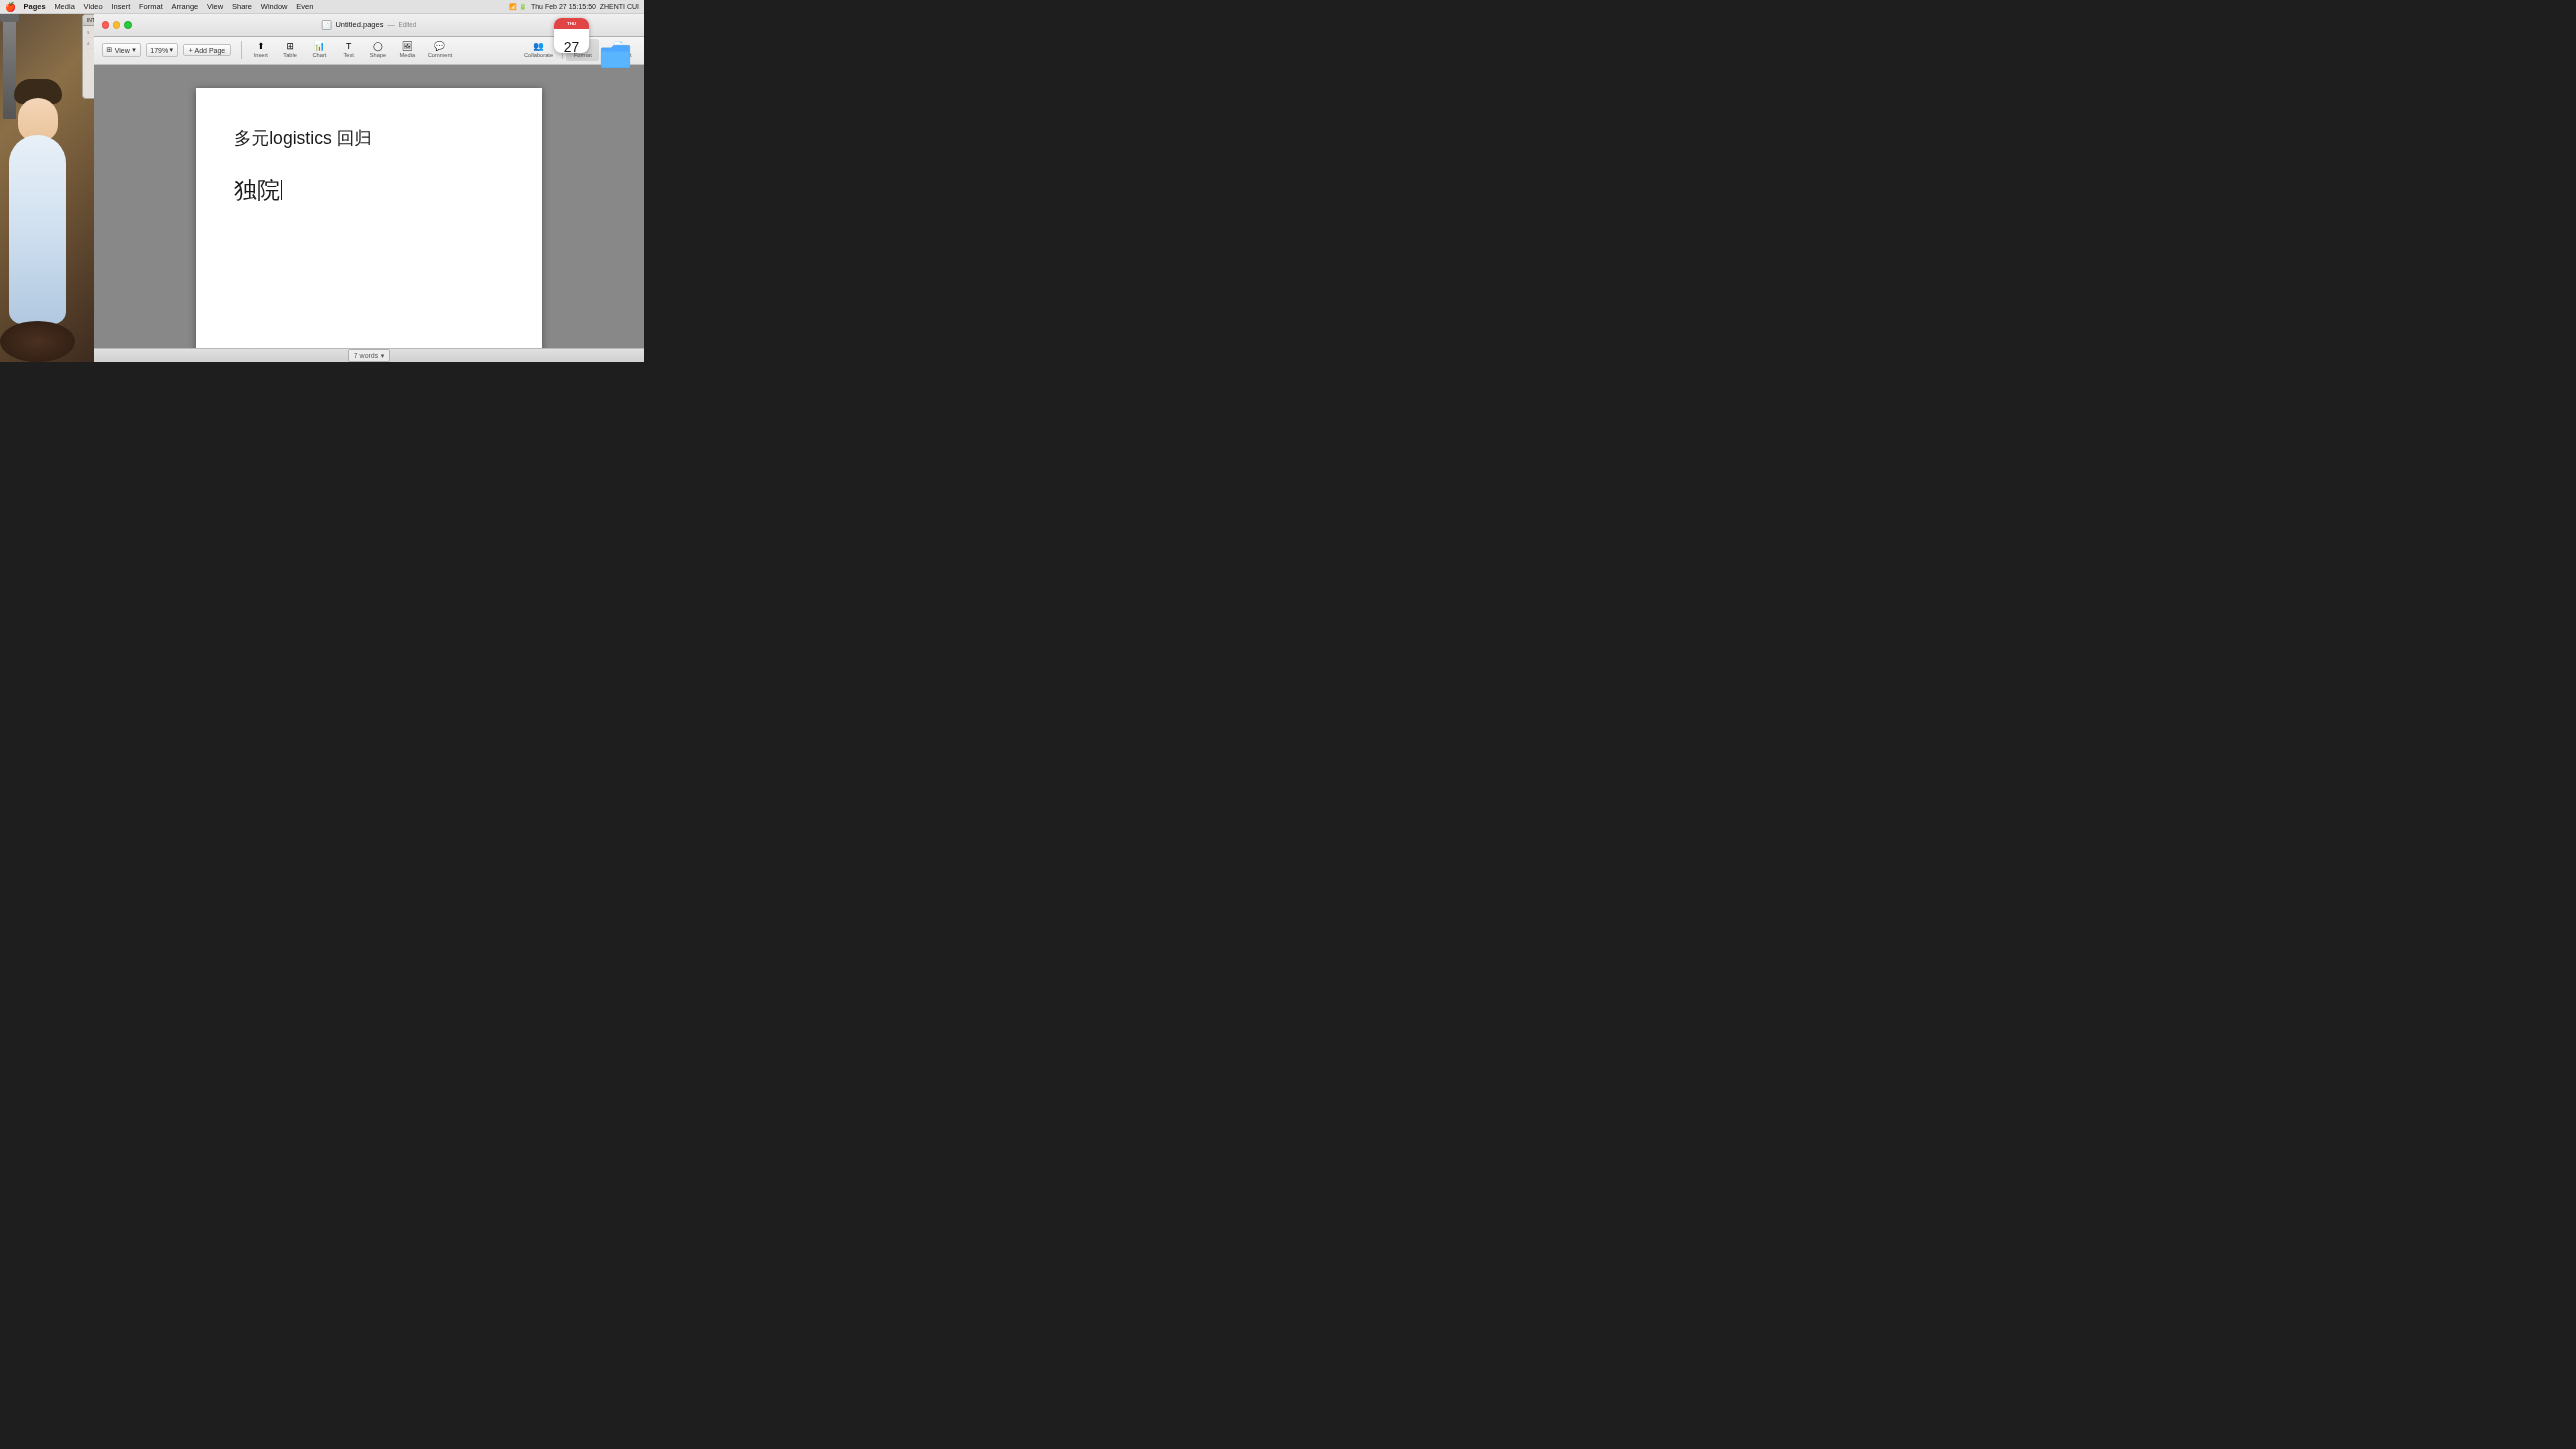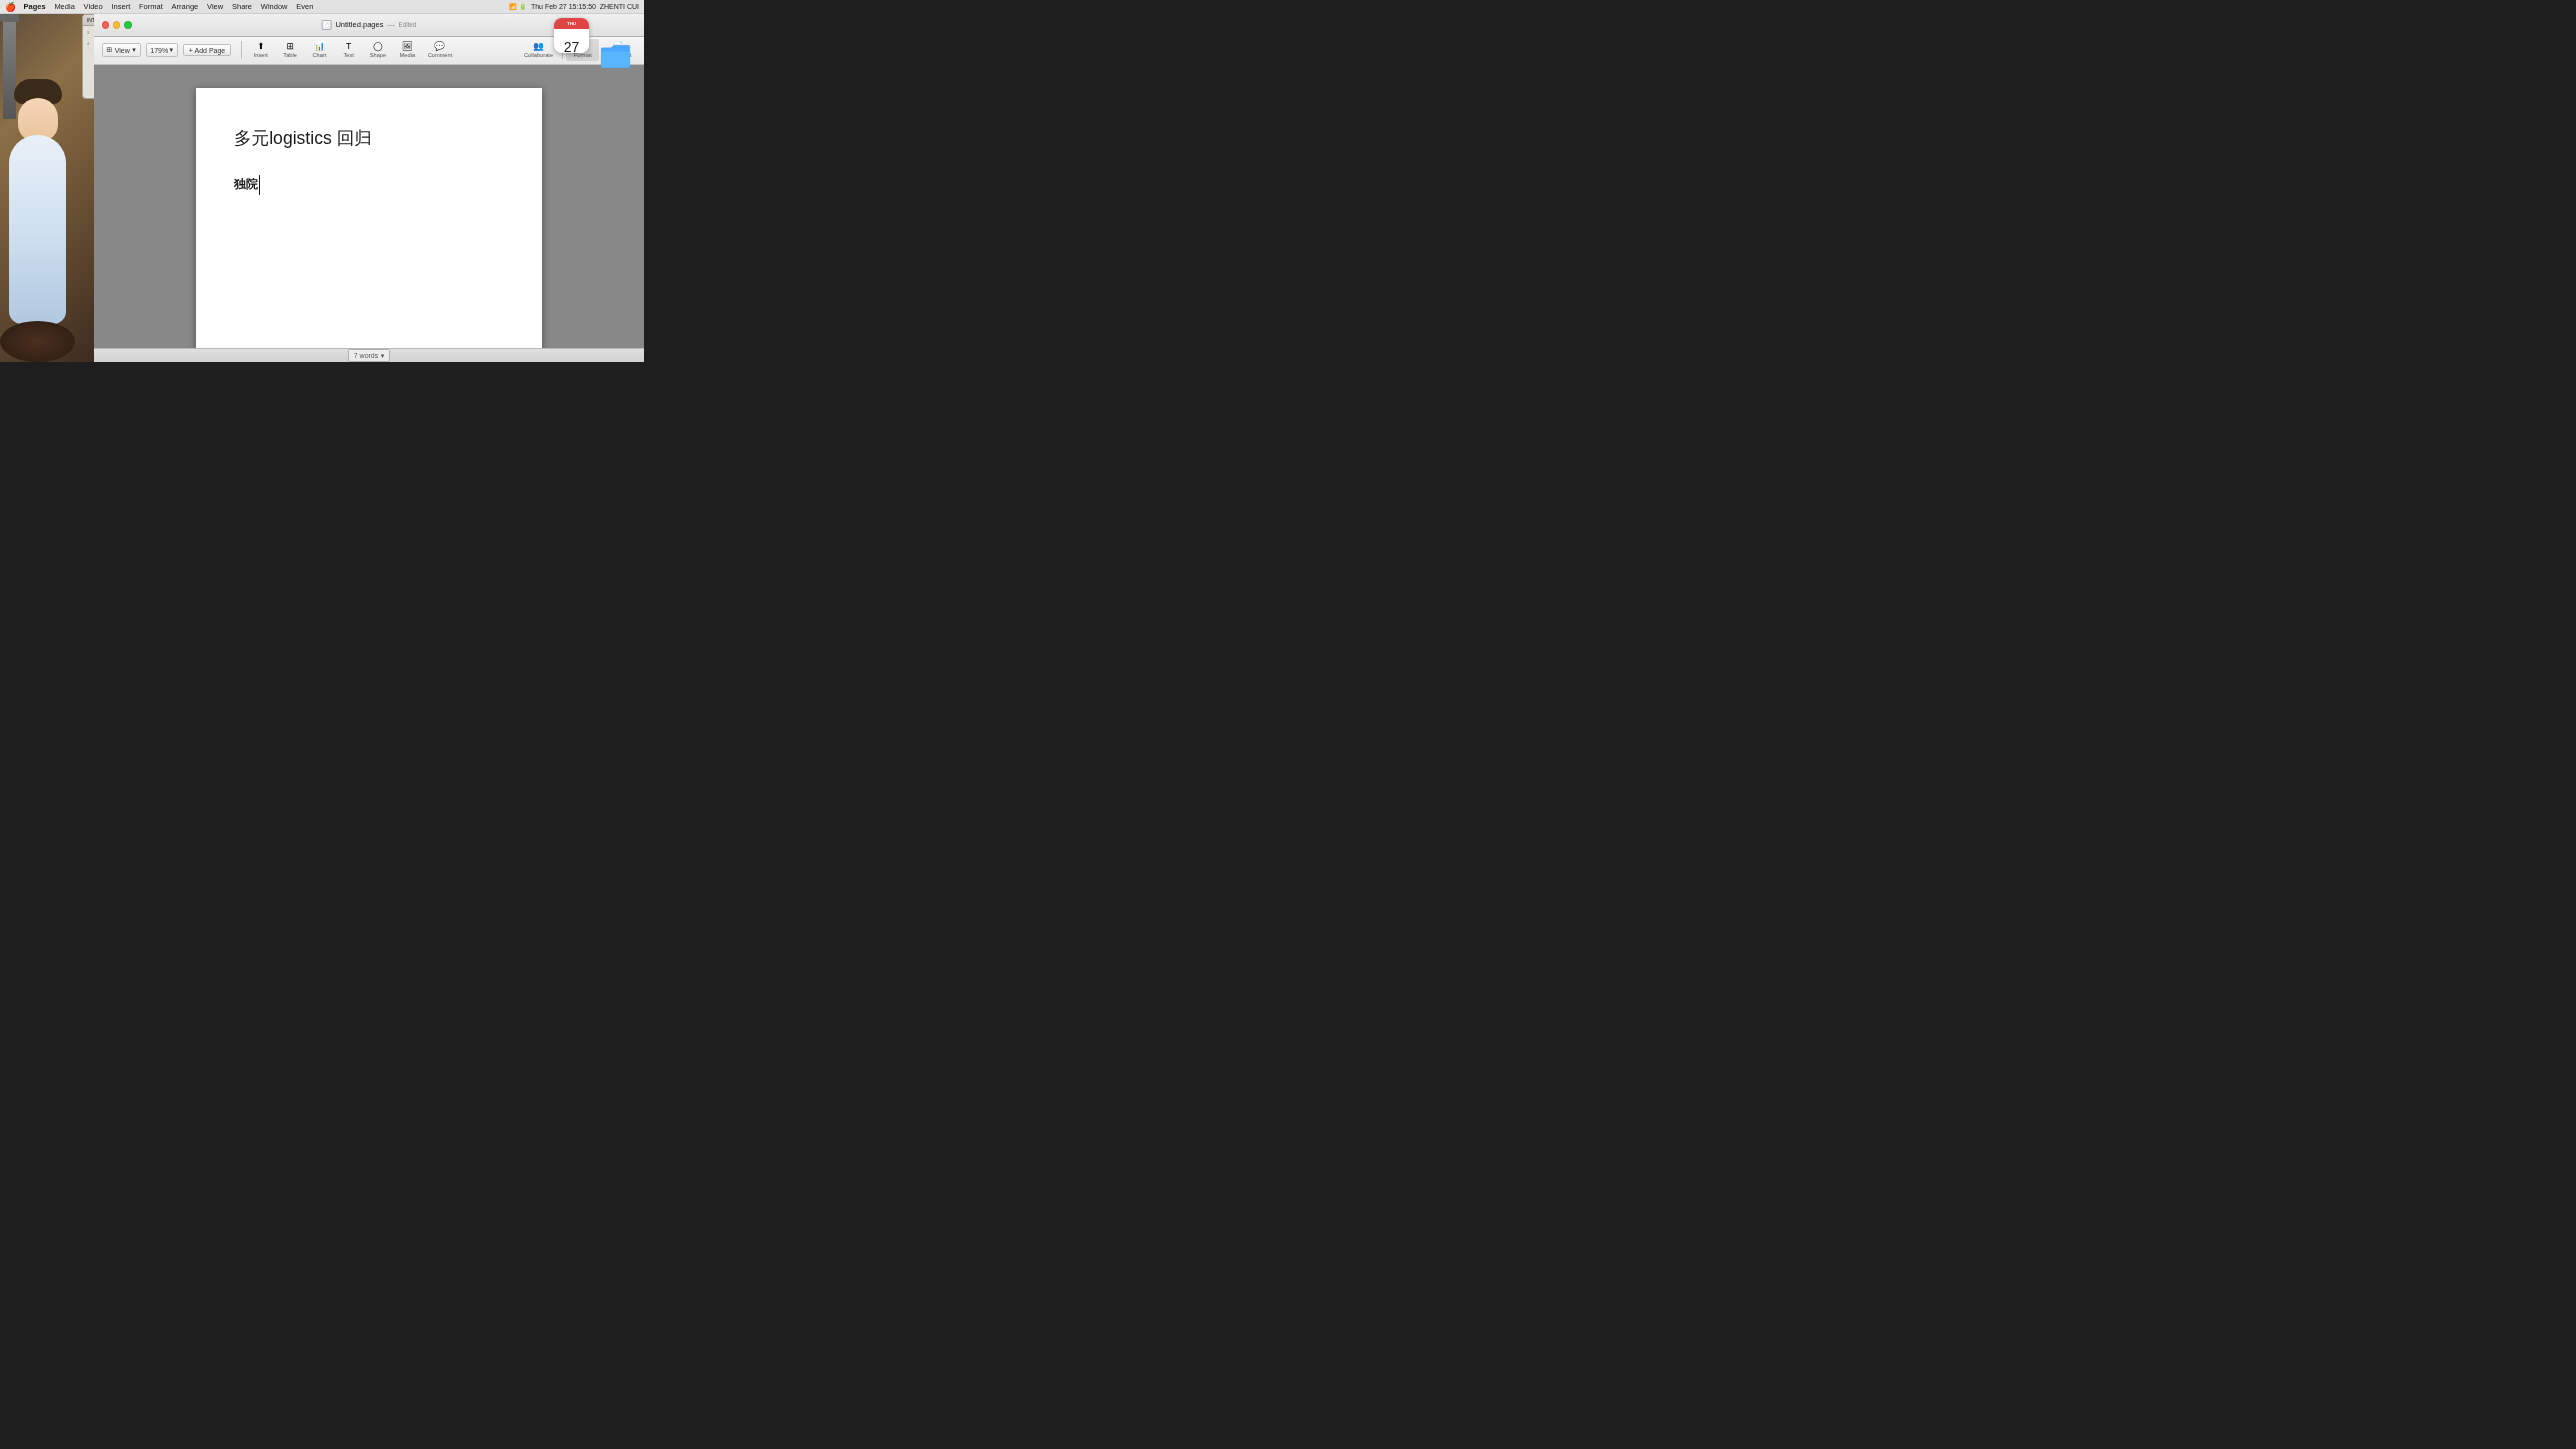--- a/index.html
+++ b/index.html
@@ -401,22 +401,22 @@
 
     .doc-text-line1 {
       font-size: 17.6px;
       font-weight: 400;
       color: #1a1a1a;
       margin-bottom: 25px;
       font-family: "Helvetica Neue", "PingFang SC", "Hiragino Sans GB", Arial, sans-serif;
     }
 
     .doc-text-line2 {
-      font-size: 12px;
-      font-weight: 700;
+      font-size: 23px;
+      font-weight: 400;
       color: #1a1a1a;
       font-family: "Helvetica Neue", "PingFang SC", "Hiragino Sans GB", Arial, sans-serif;
       display: flex;
       align-items: center;
     }
 
     .text-cursor {
       display: inline-block;
       width: 1.3px;
       height: 20px;

